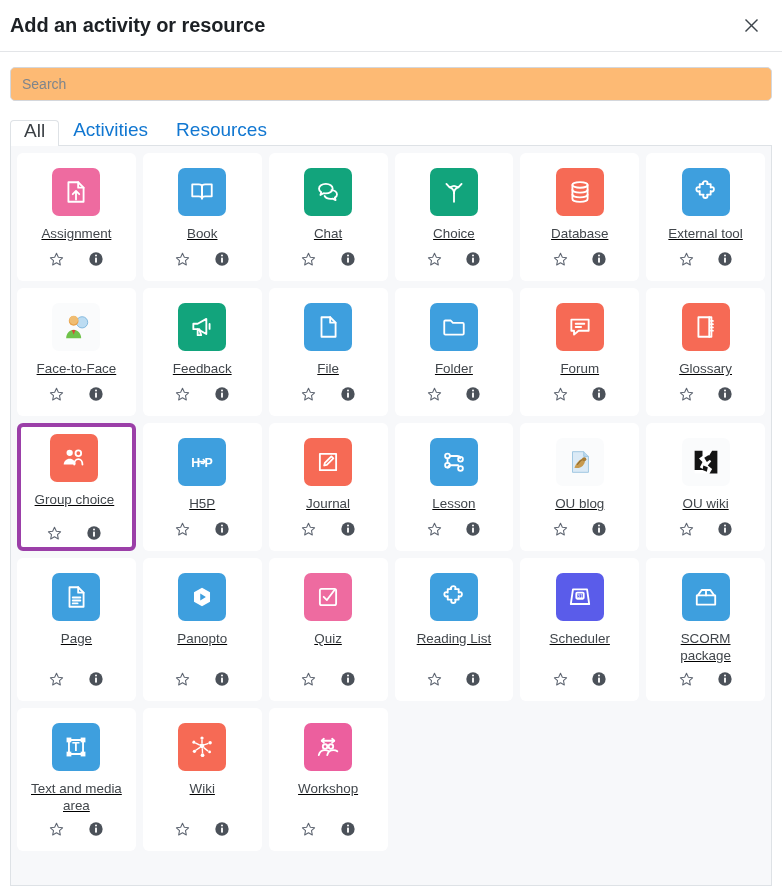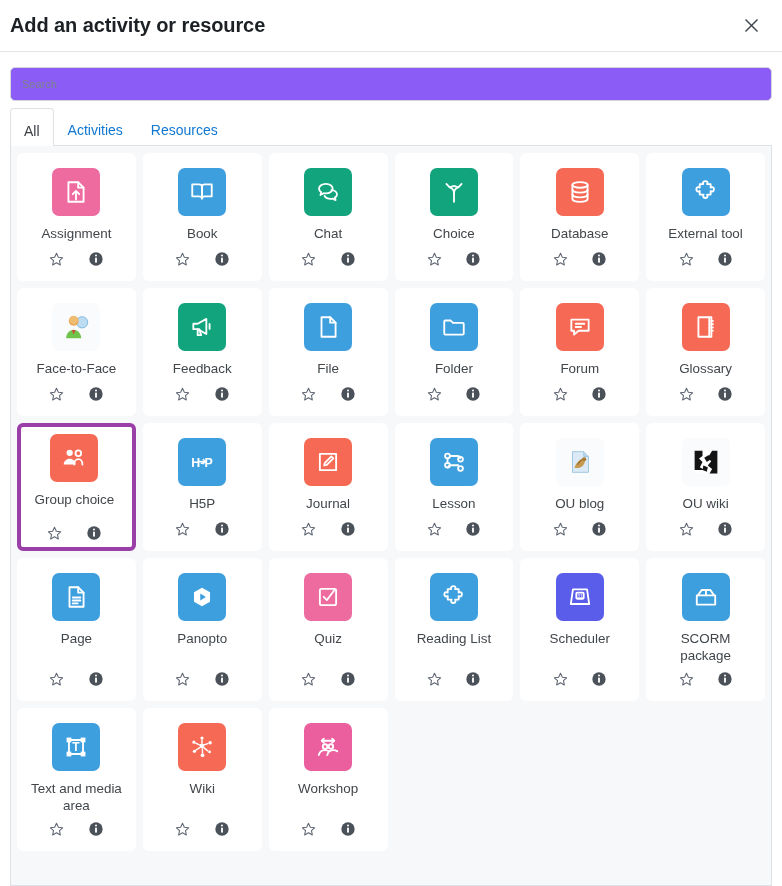--- a/index.html
+++ b/index.html
@@ -49,39 +49,39 @@
   
   .search-wrap {
     padding: 15px 10px 0 10px;
   }
   .search-input {
     width: 100%;
     height: 34px;
     border: 1px solid #d4d7dc;
     border-radius: 5px;
     padding: 0 11px;
-    font-size: 11px;
+    font-size: 14px;
     font-family: "Liberation Sans", sans-serif;
     color: #2a2f34;
-    background: #8b5cf6;
+    background: #fdba74;
     outline: none;
   }
   .search-input::placeholder { color: #7e858c; }
 
   
   .tabs {
     margin: 14px 10px 0 10px;
     display: flex;
     align-items: flex-end;
     border-bottom: 1px solid #dee2e6;
     height: 31px;
   }
   .tab {
-    font-size: 14px;
-    padding: 14px 13px 7px 13px;
+    font-size: 19px;
+    padding: 2px 13px 7px 13px;
     cursor: pointer;
     color: #1177d1;
     border: 1px solid transparent;
     border-bottom: 0;
     border-radius: 4px 4px 0 0;
     line-height: 16px;
     position: relative;
     background: transparent;
     font-family: "Liberation Sans", sans-serif;
   }
@@ -94,20 +94,21 @@
 
   
   .grid-panel {
     margin: 0 10px;
     flex: 1 1 auto;
     border: 1px solid #dee2e6;
     border-top: 0;
     background: #f7f8fa;
     overflow: hidden;
     padding: 7px 6px 8px 6px;
+    text-decoration: underline;
   }
   .grid {
     display: grid;
     grid-template-columns: repeat(6, 1fr);
     gap: 7px;
   }
 
   .card {
     background: #ffffff;
     border-radius: 6px;

